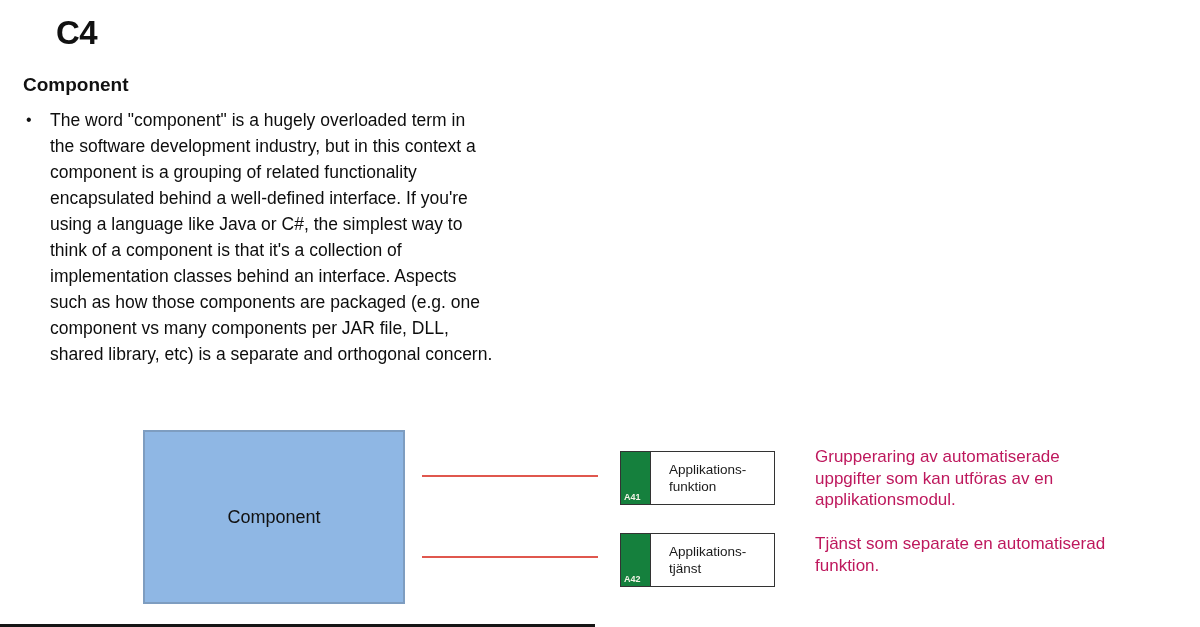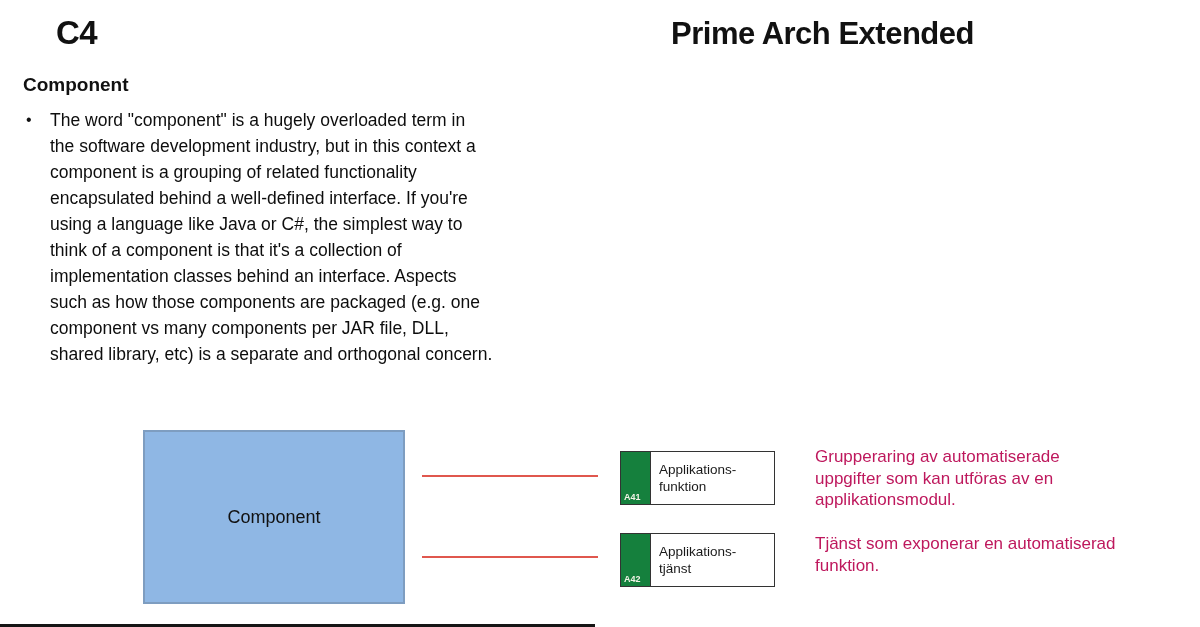--- a/index.html
+++ b/index.html
@@ -109,21 +109,21 @@
     left: 3px;
     bottom: 2px;
     font-size: 9px;
     font-weight: 700;
     color: rgba(255, 250, 240, 0.95);
   }
   .element-name {
     flex: 1;
     display: flex;
     align-items: center;
-    padding-left: 8px;
+    padding-left: 18px;
     font-size: 13.5px;
     line-height: 17px;
     color: #1a1a1a;
   }
 
   .element-desc {
     position: absolute;
     left: 815px;
     font-size: 17px;
     line-height: 21.5px;
@@ -140,21 +140,20 @@
     height: 3px;
     background: #151515;
   }
 </style>
 </head>
 <body>
 
 <div class="slide">
 
   <div class="heading-left">C4</div>
-  <div class="heading-right">Prime Arch Extended</div>
 
   <div class="subheading">Component</div>
 
   <div class="bullet-row">
     <span class="bullet-glyph">•</span>
     <span class="bullet-text pre">The word "component" is a hugely overloaded term in
 the software development industry, but in this context a
 component is a grouping of related functionality
 encapsulated behind a well-defined interface. If you're
 using a language like Java or C#, the simplest way to
@@ -184,18 +183,18 @@
     <div class="element-tab">
       <span class="element-code">A42</span>
     </div>
     <div class="element-name pre">Applikations-
 tjänst</div>
   </div>
 
   <div class="element-desc element-desc-1 pre">Grupperaring av automatiserade
 uppgifter som kan utföras av en
 applikationsmodul.</div>
-  <div class="element-desc element-desc-2 pre">Tjänst som exponerar en automatiserad
+  <div class="element-desc element-desc-2 pre">Tjänst som separate en automatiserad
 funktion.</div>
 
   <div class="bottom-bar"></div>
 
 </div>
 
 </body></html>

